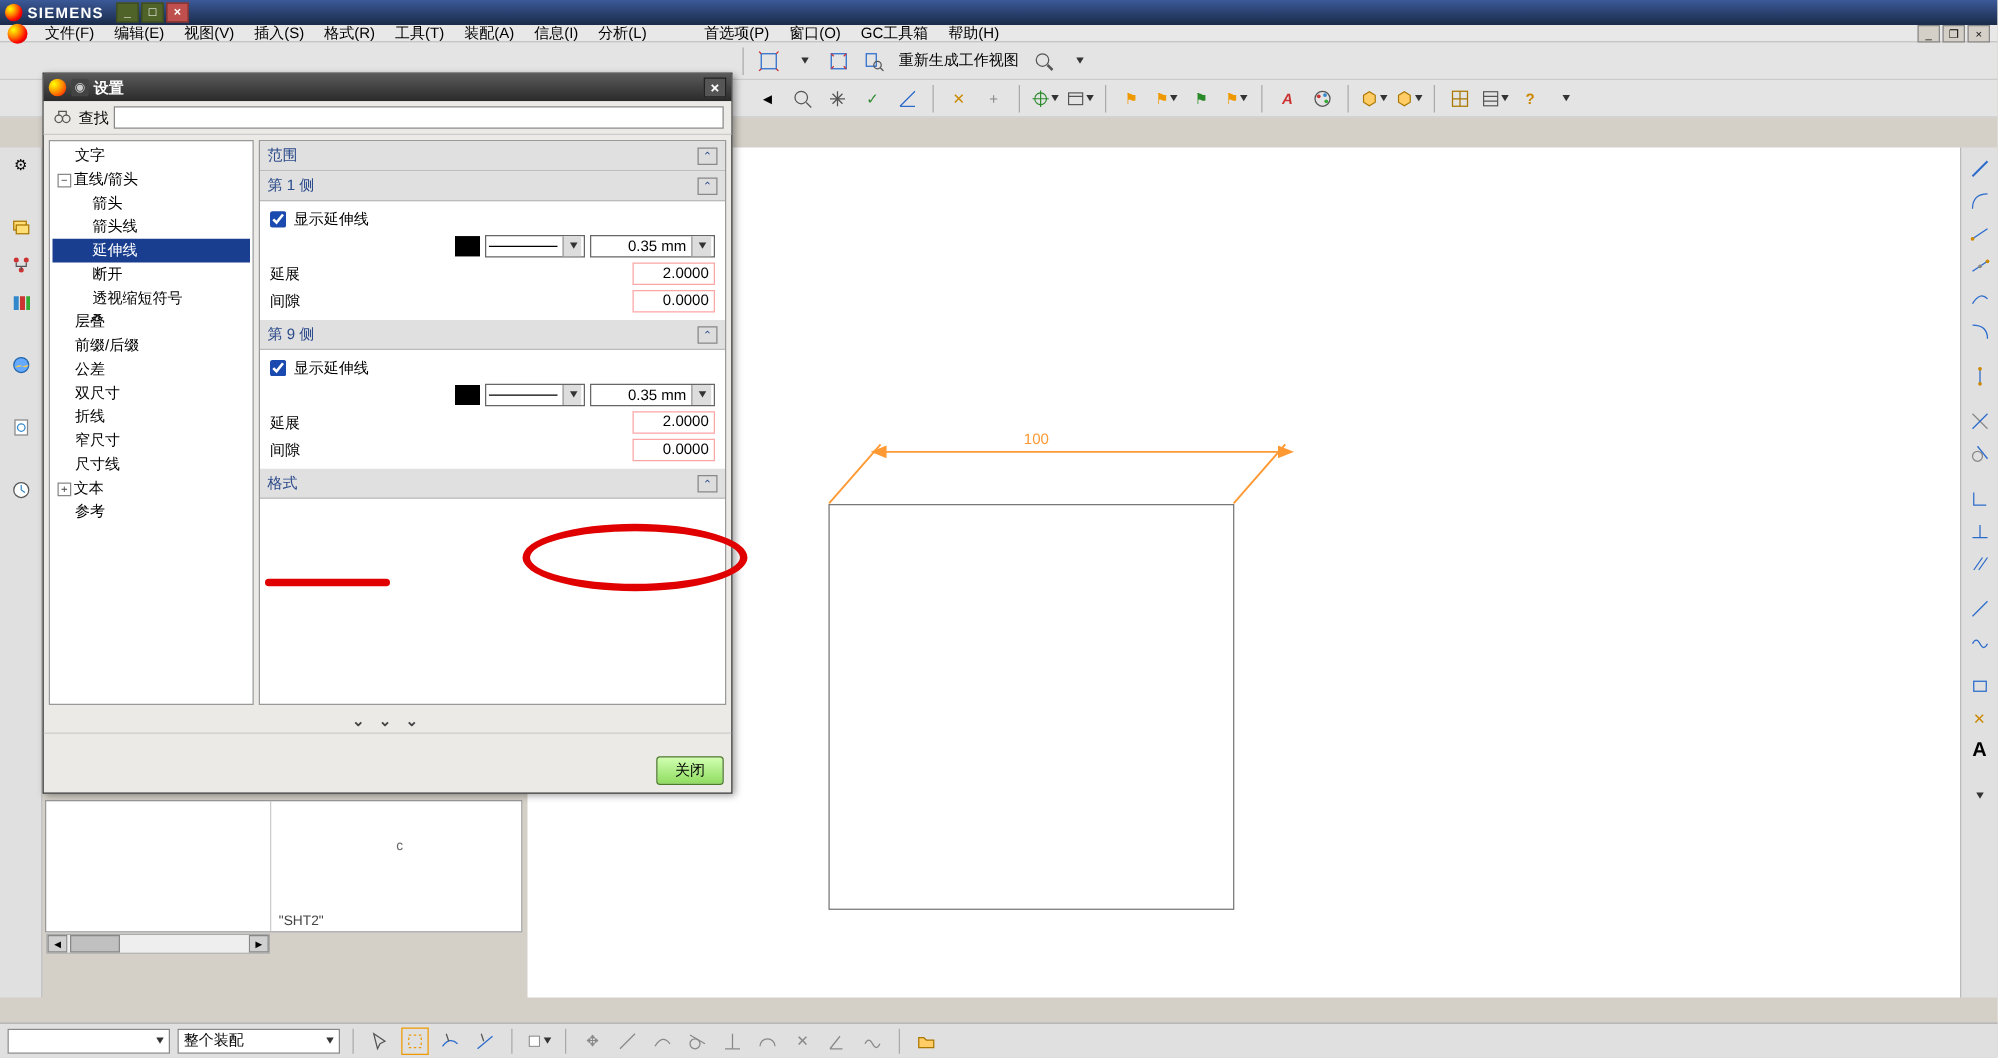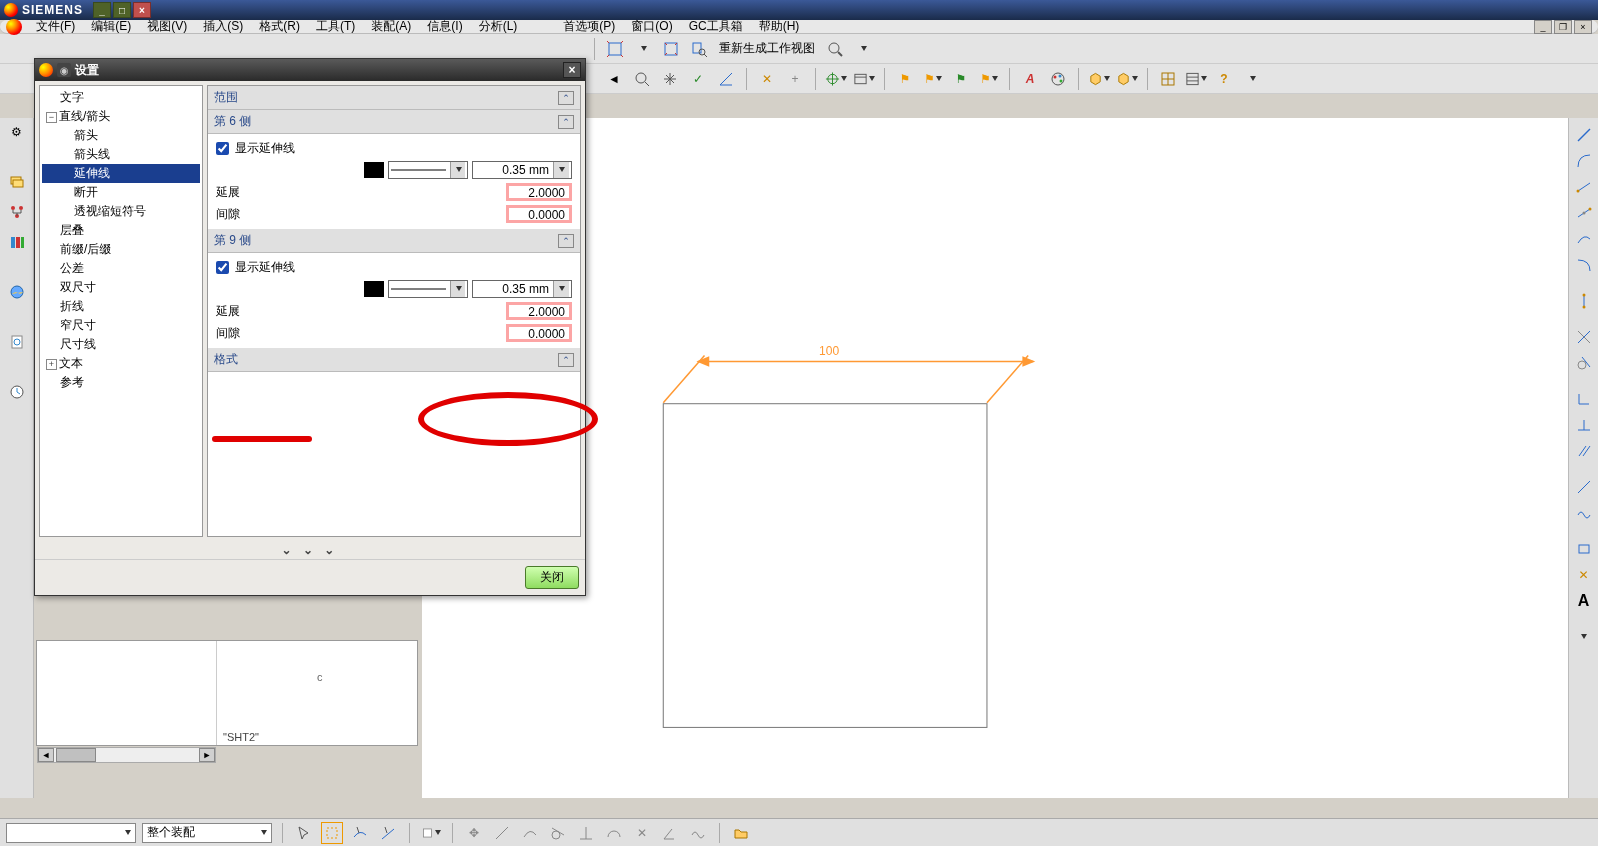--- a/index.html
+++ b/index.html
@@ -8,21 +8,21 @@
 
 .titlebar { background: linear-gradient(to bottom, #3b5998, #1a2b4a); color: #fff; height: 20px; display: flex; align-items: center; padding: 0 4px; font-weight: bold; }
 .titlebar .logo { width: 14px; height: 14px; background: radial-gradient(circle at 30% 30%, #ffff00, #ff8c00, #ff0000, #8b0000); border-radius: 50%; margin-right: 4px; }
 .titlebar .title-text { flex: 1; }
 .titlebar .brand { font-weight: bold; letter-spacing: 1px; margin-right: 10px; }
 .titlebar .win-btns { display: flex; gap: 2px; }
 .titlebar .win-btn { width: 18px; height: 16px; background: #c0504d; color:#fff; border: 1px solid #7a2e2c; display:flex; align-items:center; justify-content:center; font-size:10px; cursor:pointer; }
 .titlebar .win-btn.min, .titlebar .win-btn.max { background:#4f6228; border-color:#3a4a1e; }
 
 
-.menubar { background: #e8e8e8; height: 14px; display: flex; align-items: center; padding: 0 6px; border-bottom: 1px solid #bbb; border-radius: 11px; }
+.menubar { background: #e8e8e8; height: 14px; display: flex; align-items: center; padding: 0 6px; border-bottom: 1px solid #bbb; }
 .menubar .nx-logo { width: 16px; height: 16px; background: radial-gradient(circle at 30% 30%, #ffff00, #ff8c00, #ff0000, #8b0000); border-radius: 50%; margin-right: 6px; }
 .menubar .menu-item { padding: 2px 8px; cursor: pointer; white-space: nowrap; }
 .menubar .spacer { flex: 1; }
 .menubar .doc-btns { display:flex; gap:2px; }
 .menubar .doc-btn { width:18px; height:14px; border:1px solid #888; background:#d4d0c8; display:flex; align-items:center; justify-content:center; font-size:9px; cursor:pointer; }
 
 
 .toolbar-row { background: #e4e4e4; height: 30px; display: flex; align-items: center; padding: 2px 6px; gap: 4px; border-bottom: 1px solid #ccc; }
 .toolbar-row.second { height: 30px; }
 .tb-btn { width: 24px; height: 24px; border: 1px solid transparent; display: flex; align-items: center; justify-content: center; cursor: pointer; }
@@ -73,33 +73,33 @@
 .dialog .tree .indent2 { padding-left: 32px; }
 .dialog .tree .exp { display:inline-block; width:11px; height:11px; border:1px solid #888; text-align:center; line-height:9px; font-size:9px; margin-right:2px; background:#fff; color:#444; }
 
 .dialog .props { flex:1; border:1px solid #999; background:#fff; margin:4px 4px 4px 0; display:flex; flex-direction:column; position:relative; }
 .section-hdr { background:#e0e0e0; border-bottom:1px solid #bbb; padding:3px 6px; color:#2a4a8a; display:flex; align-items:center; }
 .section-hdr .collapse { margin-left:auto; width:16px; height:14px; border:1px solid #888; background:#ddd; display:flex; align-items:center; justify-content:center; font-size:9px; cursor:pointer; }
 .section-body { padding:4px 8px; }
 .row { display:flex; align-items:center; padding:2px 0; gap:6px; }
 .row .lbl { width: 60px; }
 .row .ctrl { margin-left:auto; }
-.numbox { width:66px; height:18px; border:3px solid #fca5a5; background:#fff; text-align:right; padding:0 4px; }
+.numbox { width:66px; height:18px; border:1px solid #fca5a5; background:#fff; text-align:right; padding:0 4px; }
 .numbox.focused { border:1px solid #000; background:#fff; }
 .numbox.focused .sel { background:#1a3e8f; color:#fff; }
 .chk { width:13px; height:13px; accent-color:#1a4aaf; }
 .color-swatch { width:20px; height:16px; background:#000; border:1px solid #000; display:inline-block; }
 .combo { height:18px; border:1px solid #666; background:#fff; display:inline-flex; align-items:center; padding:0 2px; }
 .combo .dd { width:16px; height:16px; background:#ddd; border-left:1px solid #999; display:flex; align-items:center; justify-content:center; margin-left:4px; }
 .linecombo { width:80px; }
 .thkcombo { width:100px; justify-content:flex-end; }
 
 .dialog .expand-bar { text-align:center; padding:2px; letter-spacing:4px; font-weight:bold; cursor:pointer; color:#444; }
 .dialog .dlg-footer { padding:6px; text-align:right; border-top:1px solid #ccc; }
-.dialog .close-btn { background: linear-gradient(to bottom,#d0ffb0,#8fdc60); border:1px solid #4a7a2a; padding:2px 14px; border-radius:3px; cursor:pointer; }
+.dialog .close-btn { background: linear-gradient(to bottom,#d0ffb0,#8fdc60); border:1px solid #4a7a2a; padding:2px 14px; border-radius:3px; cursor:pointer;margin-top:12px; }
 
 
 .mark { position:absolute; pointer-events:none; }
 .mark.oval { border:6px solid #e00000; border-radius:50%/50%; }
 .mark.line { background:#e00000; height:6px; border-radius:3px; }
 
 
 .status { position:absolute; left:0; right:0; bottom:0; height:28px; background:#e0e0e0; border-top:1px solid #aaa; display:flex; align-items:center; padding:0 6px; gap:6px; }
 .status .combo-s { height:20px; border:1px solid #888; background:#fff; display:flex; align-items:center; padding:0 4px; }
 .status .combo-s.w1 { width:130px; }
@@ -450,20 +450,31 @@
   </div>
 </div>
 
 <div class="dialog">
   <div class="dlg-title">
     <div class="dlg-logo"></div>
     <div class="dlg-gear">◉</div>
     <div class="dlg-text">设置</div>
     <div class="dlg-close">×</div>
   </div>
+  <div class="dlg-search">
+    <span class="find-icon">
+        <svg class="svg-ico" viewBox="0 0 16 16">
+          <circle cx="5" cy="9" r="3" fill="none" stroke="#555"></circle>
+          <circle cx="11" cy="9" r="3" fill="none" stroke="#555"></circle>
+          <path d="M5 6V3h6v3" stroke="#555" fill="none"></path>
+        </svg>
+      </span>
+    <span class="find-label">查找</span>
+    <input type="text" value="" style="">
+  </div>
   <div class="dlg-body">
     <div class="tree">
       <div class="tn indent1">文字</div>
       <div class="tn"><span class="exp">−</span><span>直线/箭头</span></div>
       <div class="tn indent2">箭头</div>
       <div class="tn indent2">箭头线</div>
       <div class="tn indent2 sel">延伸线</div>
       <div class="tn indent2">断开</div>
       <div class="tn indent2">透视缩短符号</div>
       <div class="tn indent1">层叠</div>
@@ -477,21 +488,21 @@
       <div class="tn indent1">参考</div>
     </div>
     <div class="props">
 
       <div class="section-hdr">
           <span>范围</span>
           <span class="collapse">⌃</span>
         </div>
 
       <div class="section-hdr">
-          <span>第 6 侧</span>
+          <span>第 1 侧</span>
           <span class="collapse">⌃</span>
         </div>
       <div class="section-body">
         <div class="row">
             <input type="checkbox" class="chk" checked="" style="">
             <span>显示延伸线</span>
           </div>
         <div class="row" style="justify-content:flex-end;gap:4px;">
           <span class="color-swatch"></span>
           <span class="combo linecombo">

